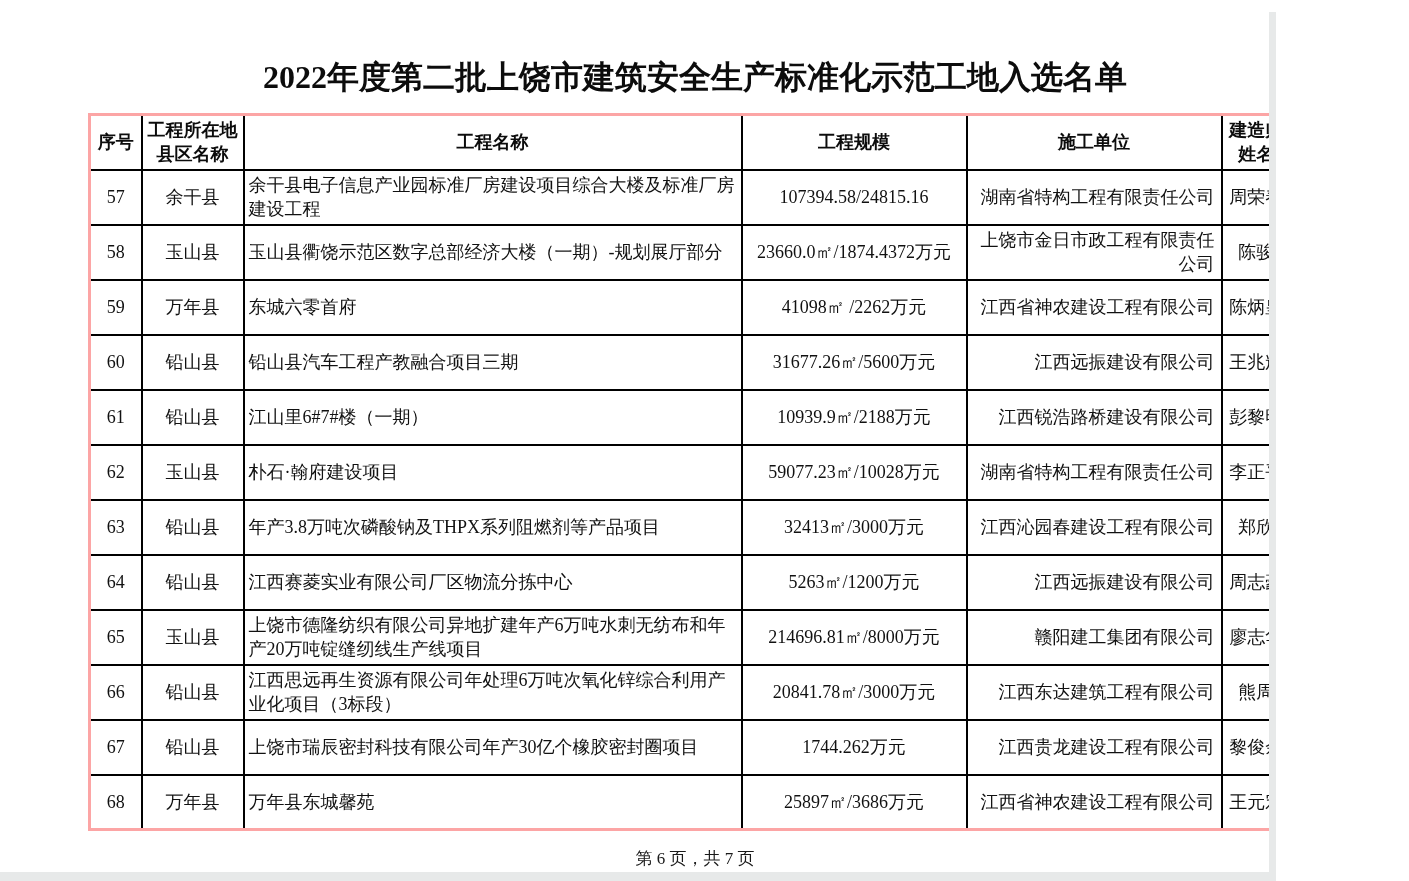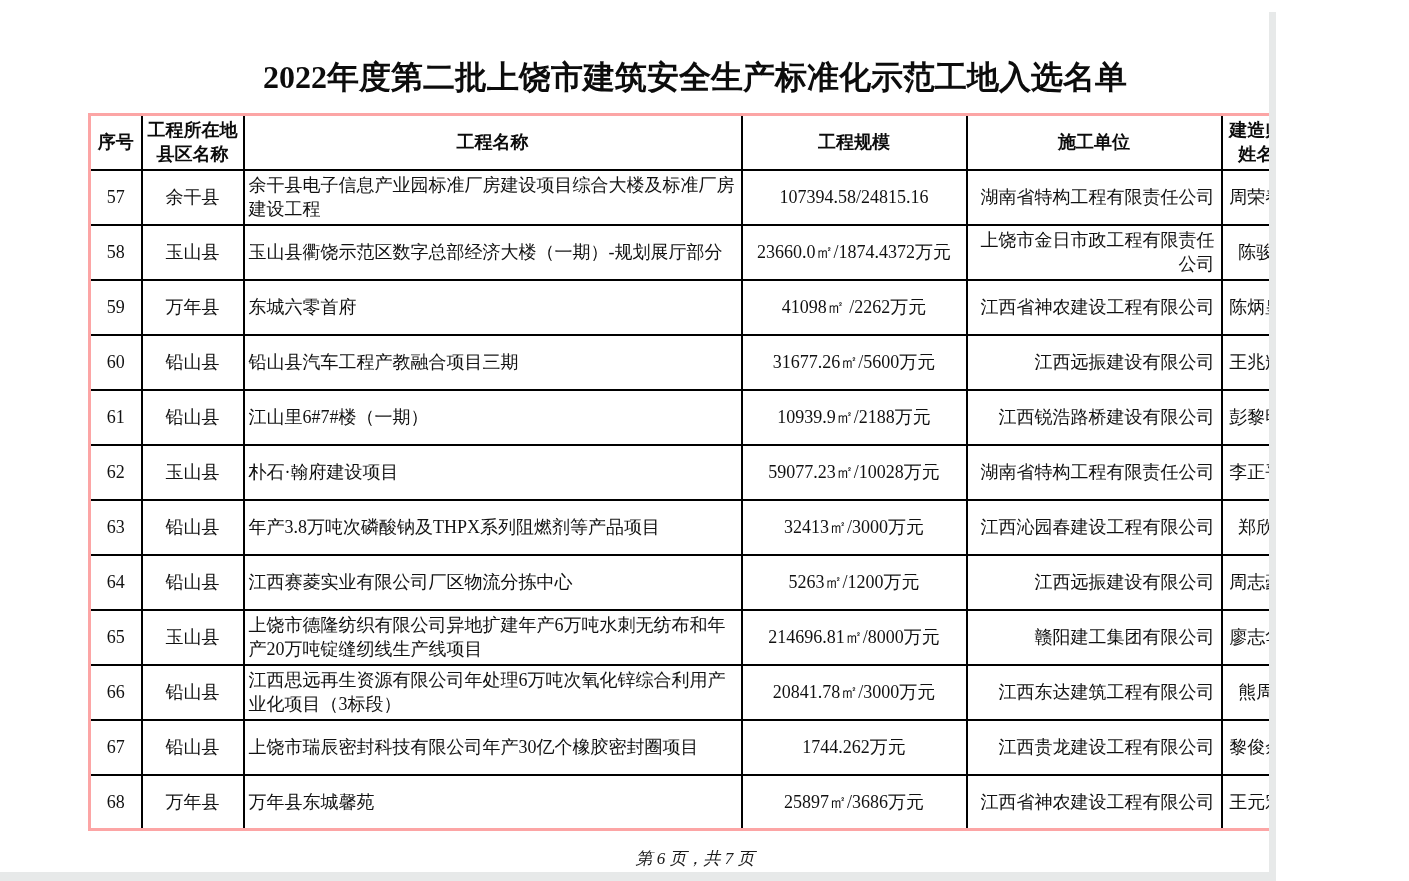--- a/index.html
+++ b/index.html
@@ -57,21 +57,20 @@
   td.c2 { text-align: left; padding: 2px 4px; }
   td.c4 { text-align: right; padding: 2px 6px; }
   .page-footer {
     position: absolute;
     top: 847px;
     left: 0;
     width: 1390px;
     text-align: center;
     font-size: 17px;
     color: #1a1a1a;
-    font-style: italic;
   }
   .edge-right {
     position: absolute;
     top: 12px;
     right: 0;
     width: 7px;
     height: 869px;
     background: #e7e9e9;
   }
   .edge-bottom {

